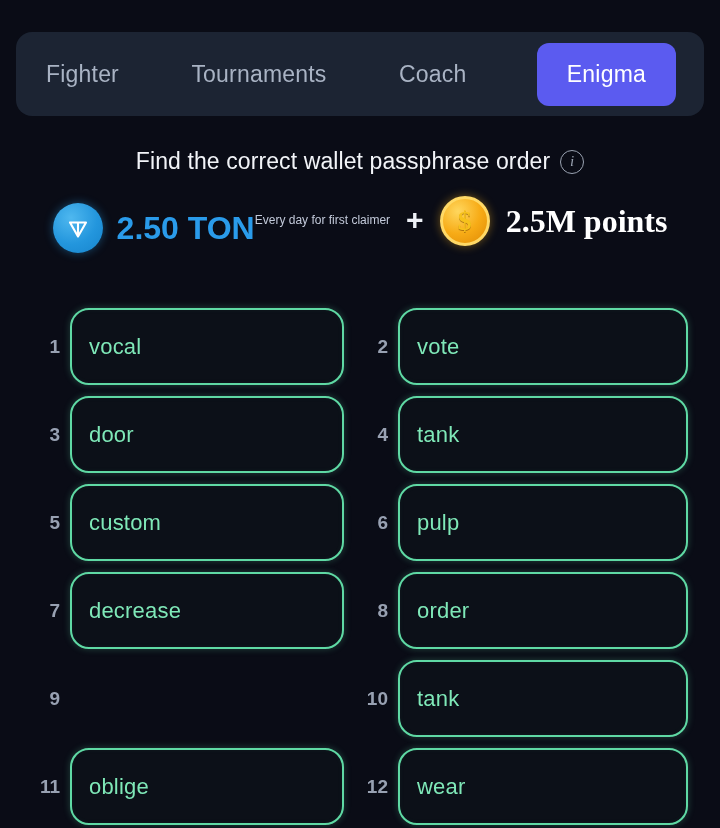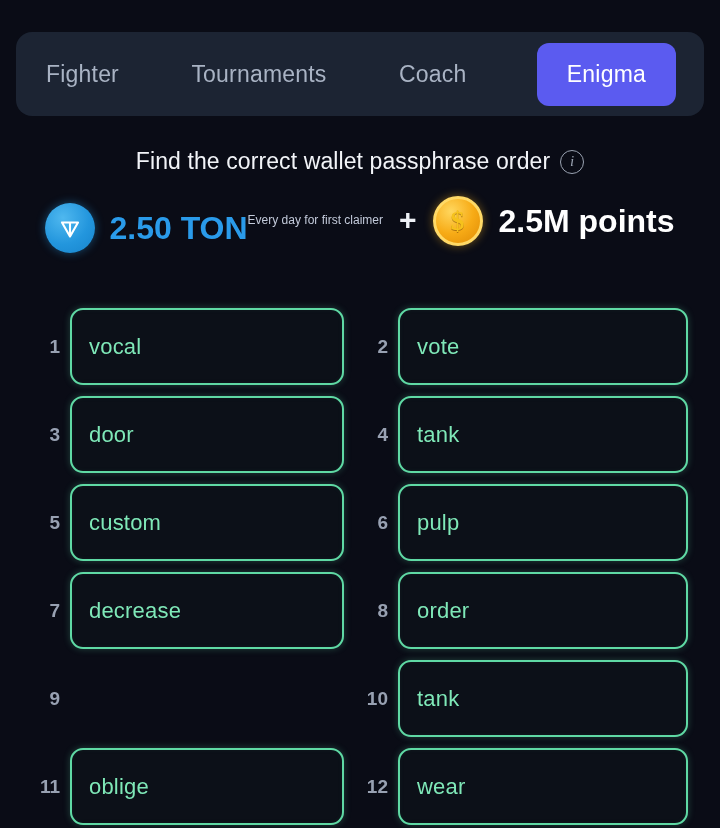--- a/index.html
+++ b/index.html
@@ -169,20 +169,21 @@
     font-family: "Liberation Serif", serif;
   }
 
   .points-amount {
     font-size: 32px;
     font-weight: bold;
     color: #ffffff;
     margin-left: 16px;
     margin-bottom: 14px;
     white-space: nowrap;
+    font-family: Liberation Serif, serif;
   }
 
   
   .word-grid {
     position: absolute;
     left: 0;
     top: 308px;
     width: 720px;
     display: grid;
     grid-template-columns: 1fr 1fr;
@@ -206,21 +207,21 @@
     font-weight: bold;
     color: #98a1b2;
     flex: none;
     user-select: none;
   }
 
   .word-box {
     flex: 1;
     height: 77px;
     border: 2px solid #5fd9a4;
-    border-radius: 13px;
+    border-radius: 19px;
     background: #0c1018;
     display: flex;
     align-items: center;
     padding: 0 17px;
     box-shadow: 0 0 7px rgba(95,217,164,0.28), inset 0 0 5px rgba(95,217,164,0.05);
     cursor: pointer;
   }
 
   .word-text {
     font-size: 22px;

